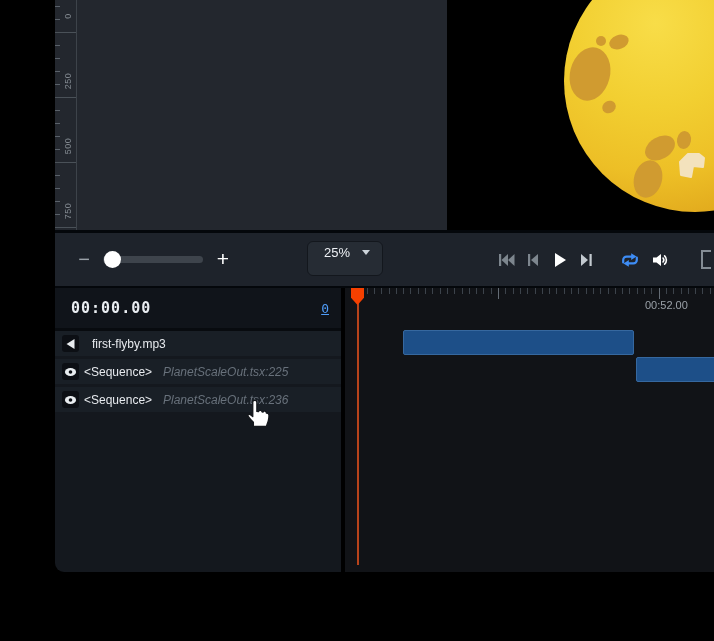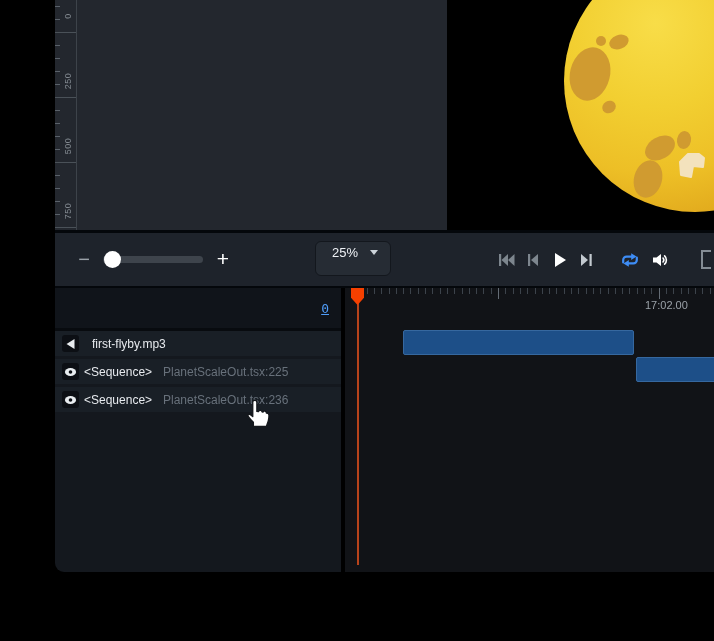--- a/index.html
+++ b/index.html
@@ -24,21 +24,21 @@
   .tb-item{position:absolute;display:flex;align-items:center;justify-content:center;}
   .zoom-out{left:18px;top:14px;width:22px;height:24px;color:#9aa1a8;font-size:20px;cursor:pointer;}
   .zoom-in{left:156px;top:13px;width:24px;height:26px;color:#fff;font-size:21px;cursor:pointer;}
   .slider-track{position:absolute;left:48px;top:23px;width:100px;height:7px;background:#3e444c;border-radius:4px;}
   .slider-thumb{position:absolute;left:49px;top:18px;width:17px;height:17px;background:#fff;border-radius:50%;}
   .select{position:absolute;top:8px;height:35px;background:#262c34;border:1px solid #13171d;
           border-radius:6px;display:flex;align-items:center;box-sizing:border-box;cursor:pointer;}
   .select .val{color:#eef1f5;font-size:13px;}
   .caret{width:0;height:0;border-left:4.5px solid transparent;border-right:4.5px solid transparent;
          border-top:5.5px solid #ccd3d9;}
-  .sel-zoom{left:260px;width:76px;padding:0 12px 12px 16px;justify-content:space-between;}
+  .sel-zoom{left:252px;width:76px;padding:0 12px 12px 16px;justify-content:space-between;}
   .sel-speed{left:333px;width:74px;padding:0 12px 0 16px;justify-content:space-between;}
   .t-icon{position:absolute;top:0;height:53px;display:flex;align-items:center;justify-content:center;cursor:pointer;}
   .bracket{width:8px;height:15px;border-left:2px solid #858d95;border-top:2px solid #858d95;
            border-bottom:2px solid #858d95;}
 
   
   .timeline{position:absolute;left:0;top:288px;width:659px;height:284px;background:#000;}
   .tl-left{position:absolute;left:0;top:0;width:286px;height:284px;background:#14181e;
            border-radius:0 0 0 9px;overflow:hidden;}
   .tl-header{position:absolute;left:0;top:0;width:286px;height:40px;background:#10141a;}
@@ -47,21 +47,21 @@
             color:#e9edf1;letter-spacing:1px;}
   .frame-link{position:absolute;right:12px;top:0;height:40px;display:flex;align-items:center;
               font-family:"DejaVu Sans Mono",monospace;font-size:13px;color:#4f9cf7;
               text-decoration:underline;cursor:pointer;}
   .hdr-sep{position:absolute;left:0;top:40px;width:286px;height:3px;background:#080b0f;}
   .track-row{position:absolute;left:0;width:286px;height:25px;background:#191f26;
              display:flex;align-items:center;cursor:pointer;padding-left:45px;}
   .icon-box{position:absolute;left:7px;width:17px;height:17px;background:#0c0f14;border-radius:3px;
             display:flex;align-items:center;justify-content:center;cursor:pointer;}
   .trk-label{position:absolute;font-size:12px;color:#e7eaee;white-space:nowrap;}
-  .trk-src{position:absolute;font-size:12px;color:#68717b;white-space:nowrap;}
+  .trk-src{position:absolute;font-size:12px;color:#68717b;white-space:nowrap;font-style:italic;}
 
   .tl-lanes{position:absolute;left:290px;top:0;width:369px;height:284px;background:#111317;overflow:hidden;}
   .tick{position:absolute;top:0;width:1px;height:6px;background:#3c434b;}
   .tick.major{height:11px;background:#646c75;}
   .time-label{position:absolute;left:300px;top:11px;font-size:11px;color:#9aa1a8;}
   .seq-bar{position:absolute;height:25px;background:#1d4f88;border:1px solid #36689f;
            border-radius:2px;box-sizing:border-box;z-index:1;cursor:grab;}
   .ph-line{position:absolute;left:12px;top:0;width:2px;height:277px;background:#b8431b;z-index:2;}
   .ph-marker{position:absolute;left:6px;top:0;width:13px;height:17px;background:#f54000;z-index:3;
              clip-path:polygon(0 0,100% 0,100% 58%,50% 100%,0 58%);cursor:ew-resize;}
@@ -186,20 +186,21 @@
     <div class="t-icon" style="left:645px;width:12px;">
       <div class="bracket"></div>
     </div>
   </div>
 
   <div class="sep" style="top:286px;height:2px;"></div>
 
   <div class="timeline">
     <div class="tl-left">
       <div class="tl-header">
+        <div class="timecode">00:00.00</div>
         <div class="frame-link">0</div>
       </div>
       <div class="hdr-sep"></div>
 
       <div class="track-row" style="top:43px;">
         <div class="icon-box">
           <svg width="11" height="12" viewBox="0 0 11 12">
             <polygon points="9.5,1 9.5,11 1.5,6" fill="#e8ecef"></polygon>
           </svg>
         </div>
@@ -223,21 +224,21 @@
             <ellipse cx="6.5" cy="5" rx="5.6" ry="4" fill="#e8ecef"></ellipse>
             <circle cx="6.5" cy="5" r="1.8" fill="#0c0f14"></circle>
           </svg>
         </div>
         <span class="trk-label" style="left:29px;">&lt;Sequence&gt;</span>
         <span class="trk-src" style="left:108px;">PlanetScaleOut.tsx:236</span>
       </div>
     </div>
 
     <div class="tl-lanes">
-      <span class="time-label">17:02.00</span>
+      <span class="time-label">00:52.00</span>
       <div class="ph-line"></div>
       <div class="ph-marker"></div>
     <div class="tick" style="left: 7px;"></div>
         <div class="tick" style="left: 14.3px;"></div>
         <div class="tick" style="left: 21.6px;"></div>
         <div class="tick" style="left: 28.9px;"></div>
         <div class="tick" style="left: 36.2px;"></div>
         <div class="tick" style="left: 43.5px;"></div>
         <div class="tick" style="left: 50.8px;"></div>
         <div class="tick" style="left: 58.1px;"></div>

